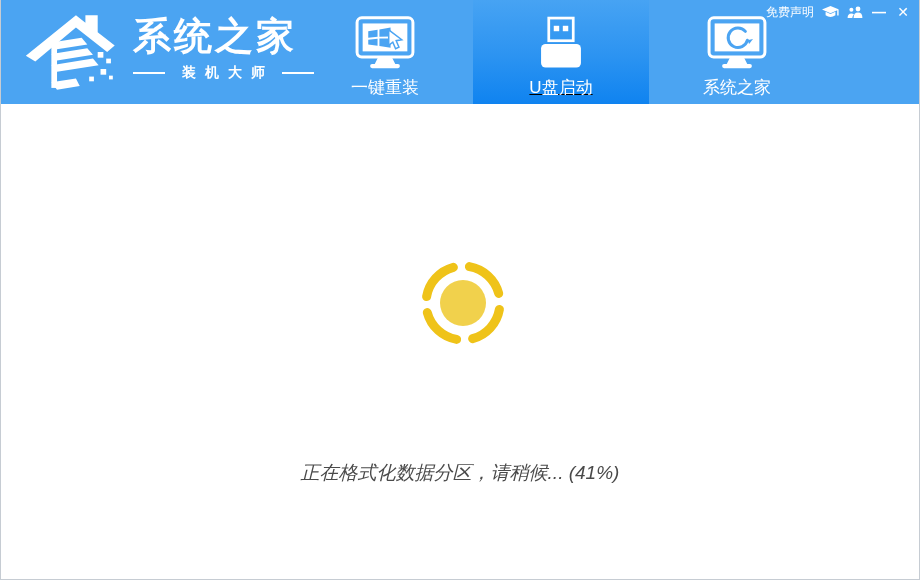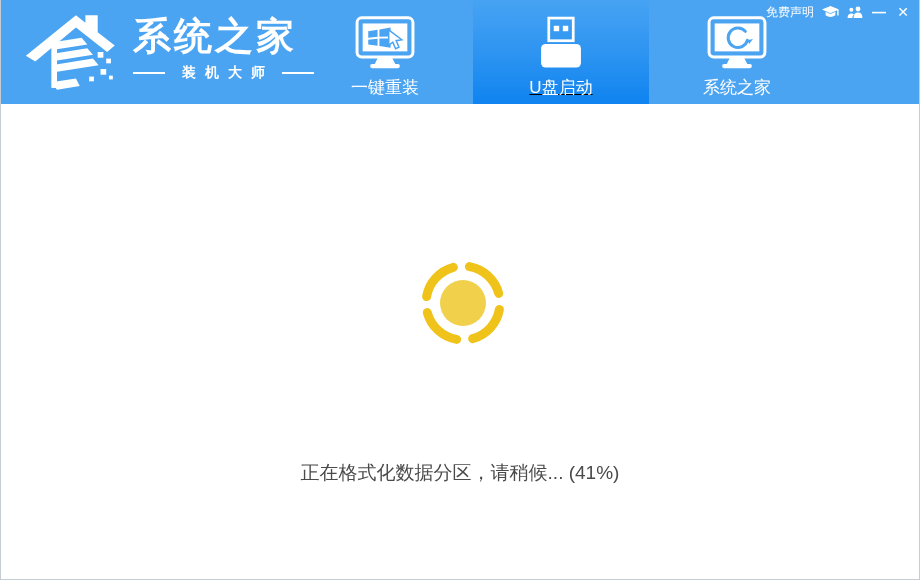--- a/index.html
+++ b/index.html
@@ -70,21 +70,21 @@
     width: 16px; text-align: center; user-select: none;
   }
   .win-btn.min { font-weight: bold; letter-spacing: 0; }
   
   .main { position: absolute; top: 104px; left: 0; right: 0; bottom: 0; background: #fff; }
   .spinner {
     position: absolute; left: 416px; top: 153px; width: 92px; height: 92px;
   }
   .status-text {
     position: absolute; top: 356px; left: 0; width: 100%;
-    text-align: center; font-size: 19px; color: #4a4a4a;
+    text-align: center; font-size: 19px; color: #4a4a4a; font-style: italic;
   }
 </style>
 </head>
 <body>
 
 <div class="window">
 
   <div class="header">
 
     <div class="logo">

